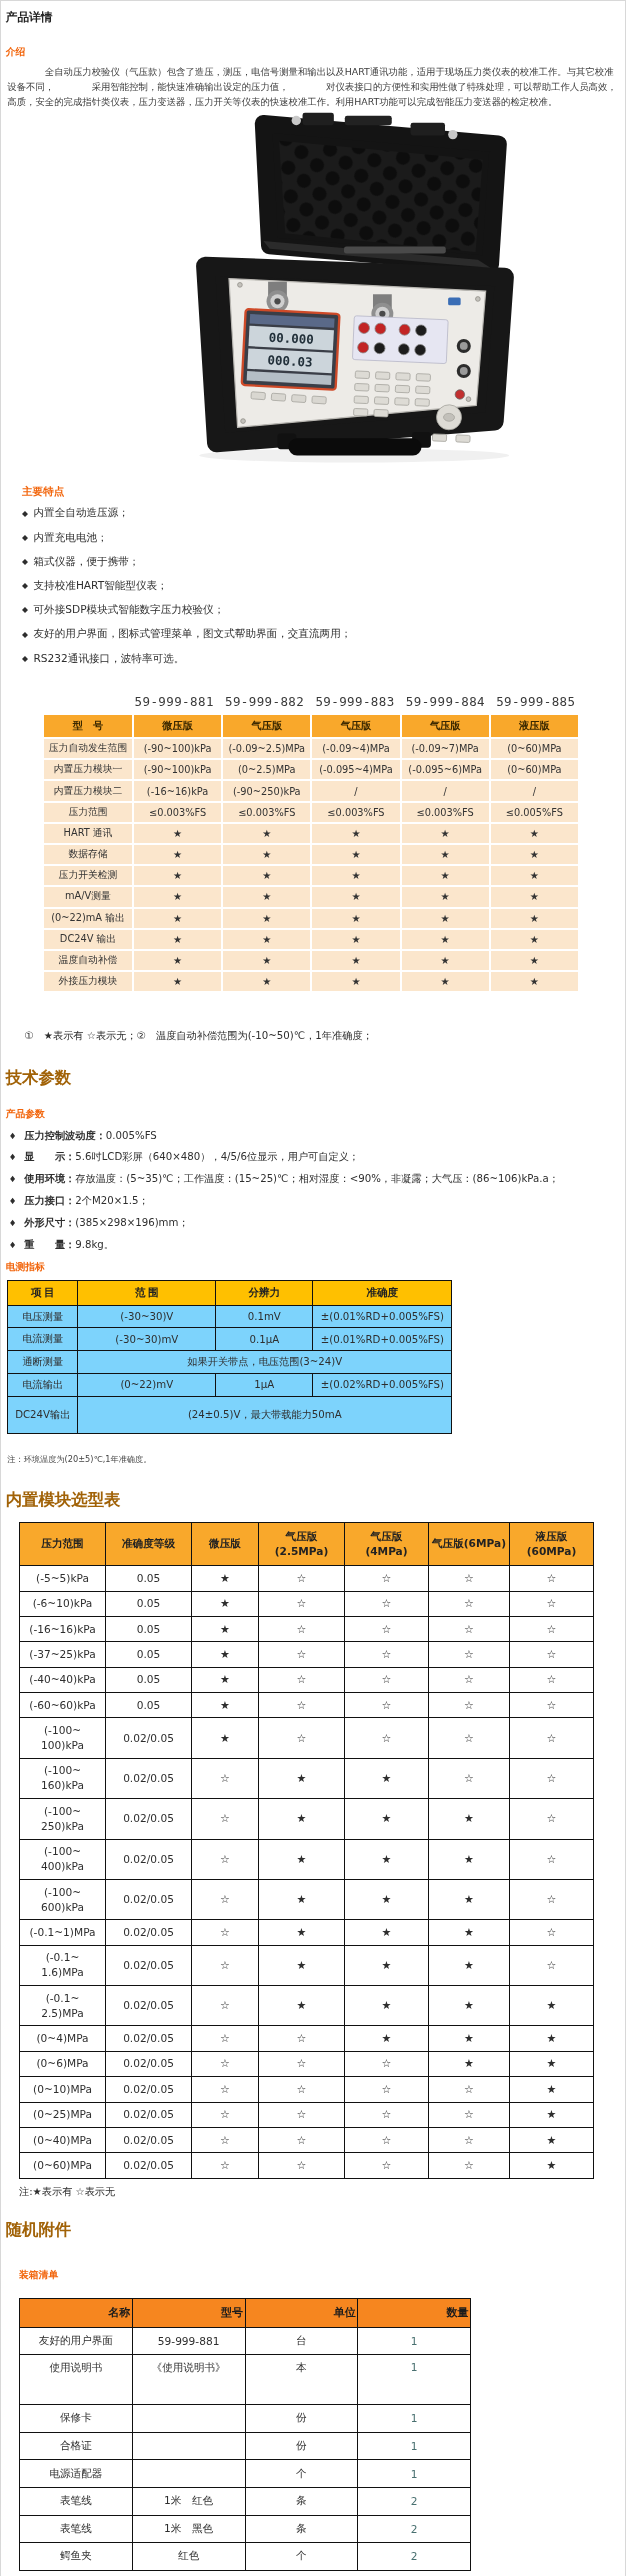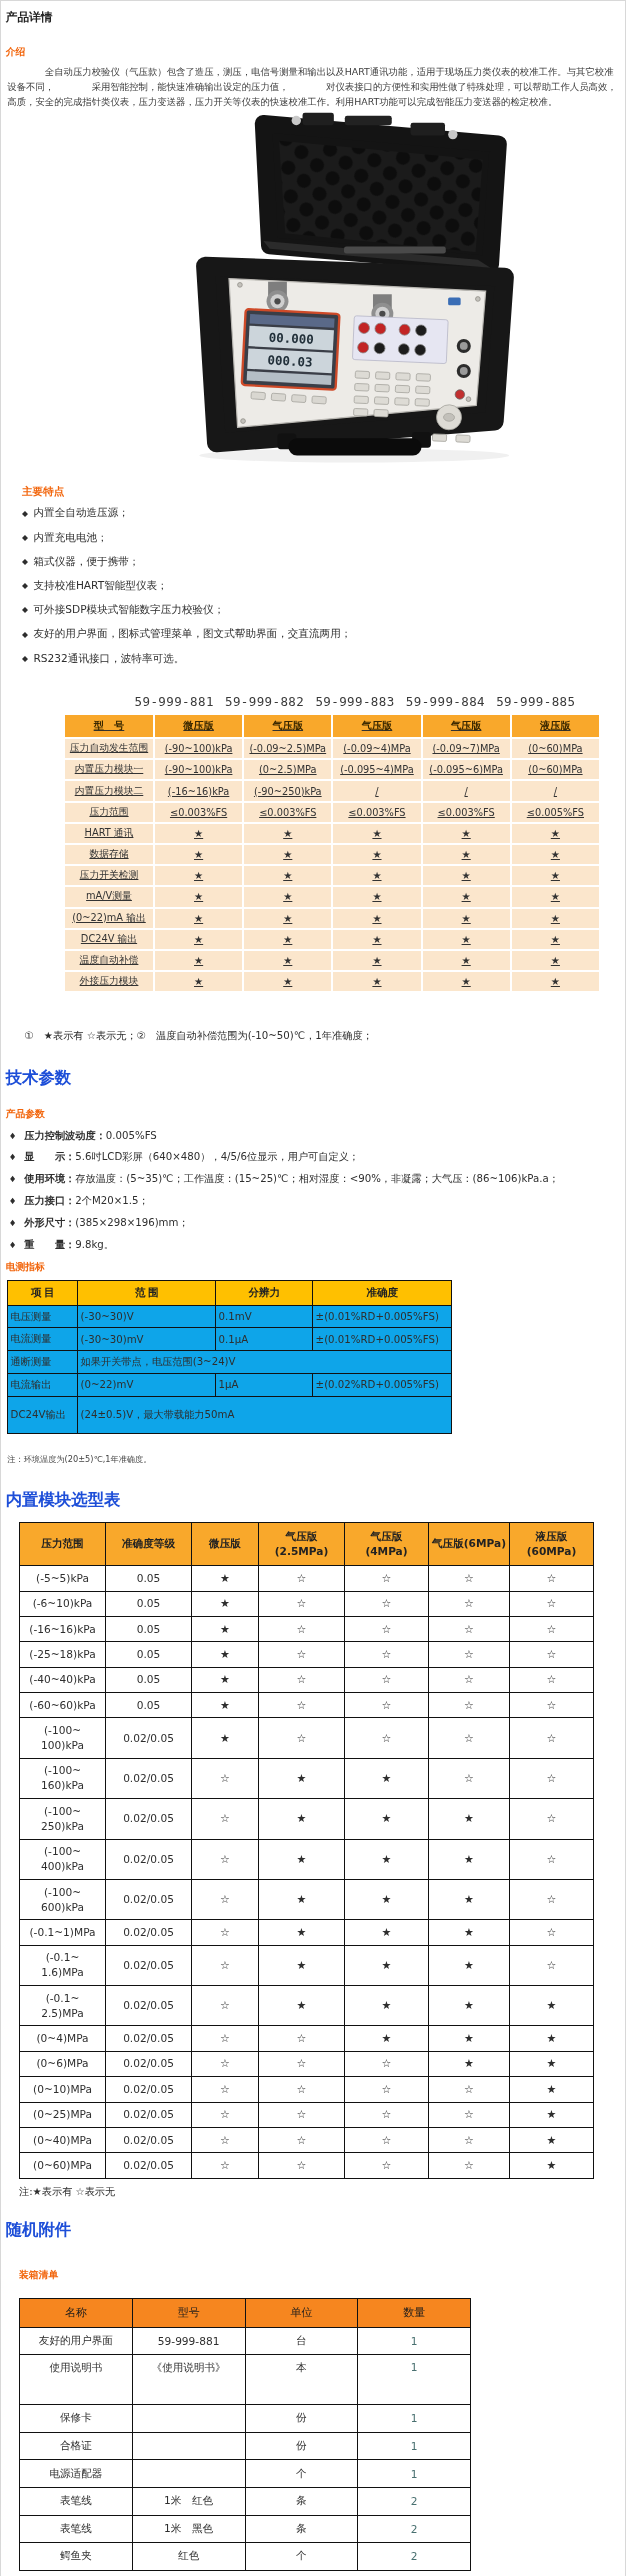--- a/index.html
+++ b/index.html
@@ -15,61 +15,61 @@
   .photo-wrap { height:357px; margin-top:1.6px; text-align:center; }
 
   .sub-features { margin:17px 0 0 21px; font-size:10.6px; }
   ul.features { list-style:none; margin:7.8px 0 0 21px; padding:0; }
   ul.features li { font-size:10.6px; color:#2e2e2e; margin:0 0 10.2px 0; }
   ul.features .blt { font-size:7.8px; margin-right:5.5px; position:relative; top:-0.8px; }
 
   .model-numbers { display:flex; width:452px; margin:28px 0 4.7px 128px; }
   .model-numbers span { flex:1; text-align:center; font-size:12.5px; color:#3a3a3a; letter-spacing:0.4px; font-family:"DejaVu Sans Mono","Liberation Mono",monospace; }
 
-  table.models { border-collapse:separate; border-spacing:2.3px; margin-left:62px; width:538px; table-layout:fixed;text-decoration:underline; }
+  table.models { border-collapse:separate; border-spacing:2.3px; margin-left:41px; width:538px; table-layout:fixed; }
   table.models th { background:#f9a82b; color:#3a2800; font-size:10.2px; font-weight:bold; padding:3.9px 1.6px; }
   table.models td { background:#fbe6cc; font-size:9.8px; color:#333; text-align:center; padding:3.1px 1.6px; }
   table.models col.c0 { width:88px; }
   table.models .star { font-size:10.2px; }
 
   .footnote1 { font-size:10.2px; color:#2e2e2e; margin:36px 0 0 23.5px; }
 
-  h2.section { font-size:16.4px; font-weight:bold; color:#1d4ed8; margin:23.5px 0 0 4.7px; }
+  h2.section { font-size:16.4px; font-weight:bold; color:#a16207; margin:23.5px 0 0 4.7px; }
   .sub-params { margin:19px 0 0 4.7px; }
   ul.params { list-style:none; margin:7.8px 0 0 7.8px; padding:0; }
   ul.params li { font-size:10.2px; color:#2e2e2e; margin:0 0 7.8px 0; }
   ul.params .blt { font-size:8.6px; margin-right:7.8px; }
   ul.params b { font-weight:bold; }
 
   .sub-electric { margin:9.4px 0 0 4.7px; }
   table.electric { border-collapse:collapse; margin:6.3px 0 0 6.3px; width:444px; table-layout:fixed; }
   table.electric th, table.electric td { border:0.8px solid #111; }
   table.electric th { background:#ffc000; font-size:10.6px; font-weight:bold; color:#222; padding:4.7px 1.6px;font-family:Liberation Serif, serif; }
-  table.electric td { background:#0ea5e9; font-size:10.2px; color:#2e2e2e; padding:3.9px 2.3px; }
+  table.electric td { background:#7dd3fc; font-size:10.2px; color:#2e2e2e; text-align:center; padding:3.9px 2.3px; }
   table.electric col.e0{width:70px;} table.electric col.e1{width:138px;}
   table.electric col.e2{width:97px;} table.electric col.e3{width:139px;}
   table.electric tr.tall td { padding:11px 2.3px; }
 
   .electric-note { font-size:8.2px; color:#444; margin:20.3px 0 0 6.3px; }
 
   table.modules { border-collapse:collapse; margin:11px 0 0 18px; width:574px; table-layout:fixed; }
   table.modules th, table.modules td { border:1.2px solid #111; }
   table.modules th { background:#f9a82b; font-size:10.6px; font-weight:bold; color:#222; padding:6.3px 1.6px; white-space:pre-line; line-height:15px; }
   table.modules td { background:#fff; font-size:10.6px; color:#2e2e2e; text-align:center; padding:4.7px 2.3px; line-height:15px; white-space:pre-line; }
   table.modules col.m0{width:86px;} table.modules col.m1{width:86px;} table.modules col.m2{width:67px;}
   table.modules col.m3{width:86px;} table.modules col.m4{width:84px;} table.modules col.m5{width:81px;} table.modules col.m6{width:84px;}
   table.modules .star { font-size:11px; }
 
   .modules-note { font-size:10.2px; color:#2e2e2e; margin:6.3px 0 0 18px; }
 
   h2.acc { margin-top:20px; }
   .sub-packing { margin:28px 0 16px 18px;font-family:Liberation Mono, monospace; }
   table.packing { border-collapse:collapse; margin:9.4px 0 0 18px; width:452px; table-layout:fixed; }
   table.packing th, table.packing td { border:1.2px solid #111; }
-  table.packing th { background:#f6861f; font-size:11px; font-weight:normal; color:#1c1c1c; padding:6.3px 1.6px; }
+  table.packing th { background:#f6861f; font-size:11px; font-weight:bold; color:#1c1c1c; padding:6.3px 1.6px;text-align:right; }
   table.packing td { background:#fff; font-size:10.6px; color:#2e2e2e; text-align:center; padding:6.3px 2.3px; }
   table.packing td.qty { color:#497070; }
   table.packing tr.tall td { height:50px; vertical-align:top; }
 </style>
 </head>
 <body>
 
 <div class="page">
 
   <h1 class="page-title">产品详情</h1>
@@ -435,21 +435,21 @@
         <tr>
           <td>(-16~16)kPa</td>
           <td>0.05</td>
           <td class="star">★</td>
           <td class="star">☆</td>
           <td class="star">☆</td>
           <td class="star">☆</td>
           <td class="star">☆</td>
         </tr>
         <tr>
-          <td>(-25~18)kPa</td>
+          <td>(-37~25)kPa</td>
           <td>0.05</td>
           <td class="star">★</td>
           <td class="star">☆</td>
           <td class="star">☆</td>
           <td class="star">☆</td>
           <td class="star">☆</td>
         </tr>
         <tr>
           <td>(-40~40)kPa</td>
           <td>0.05</td>

